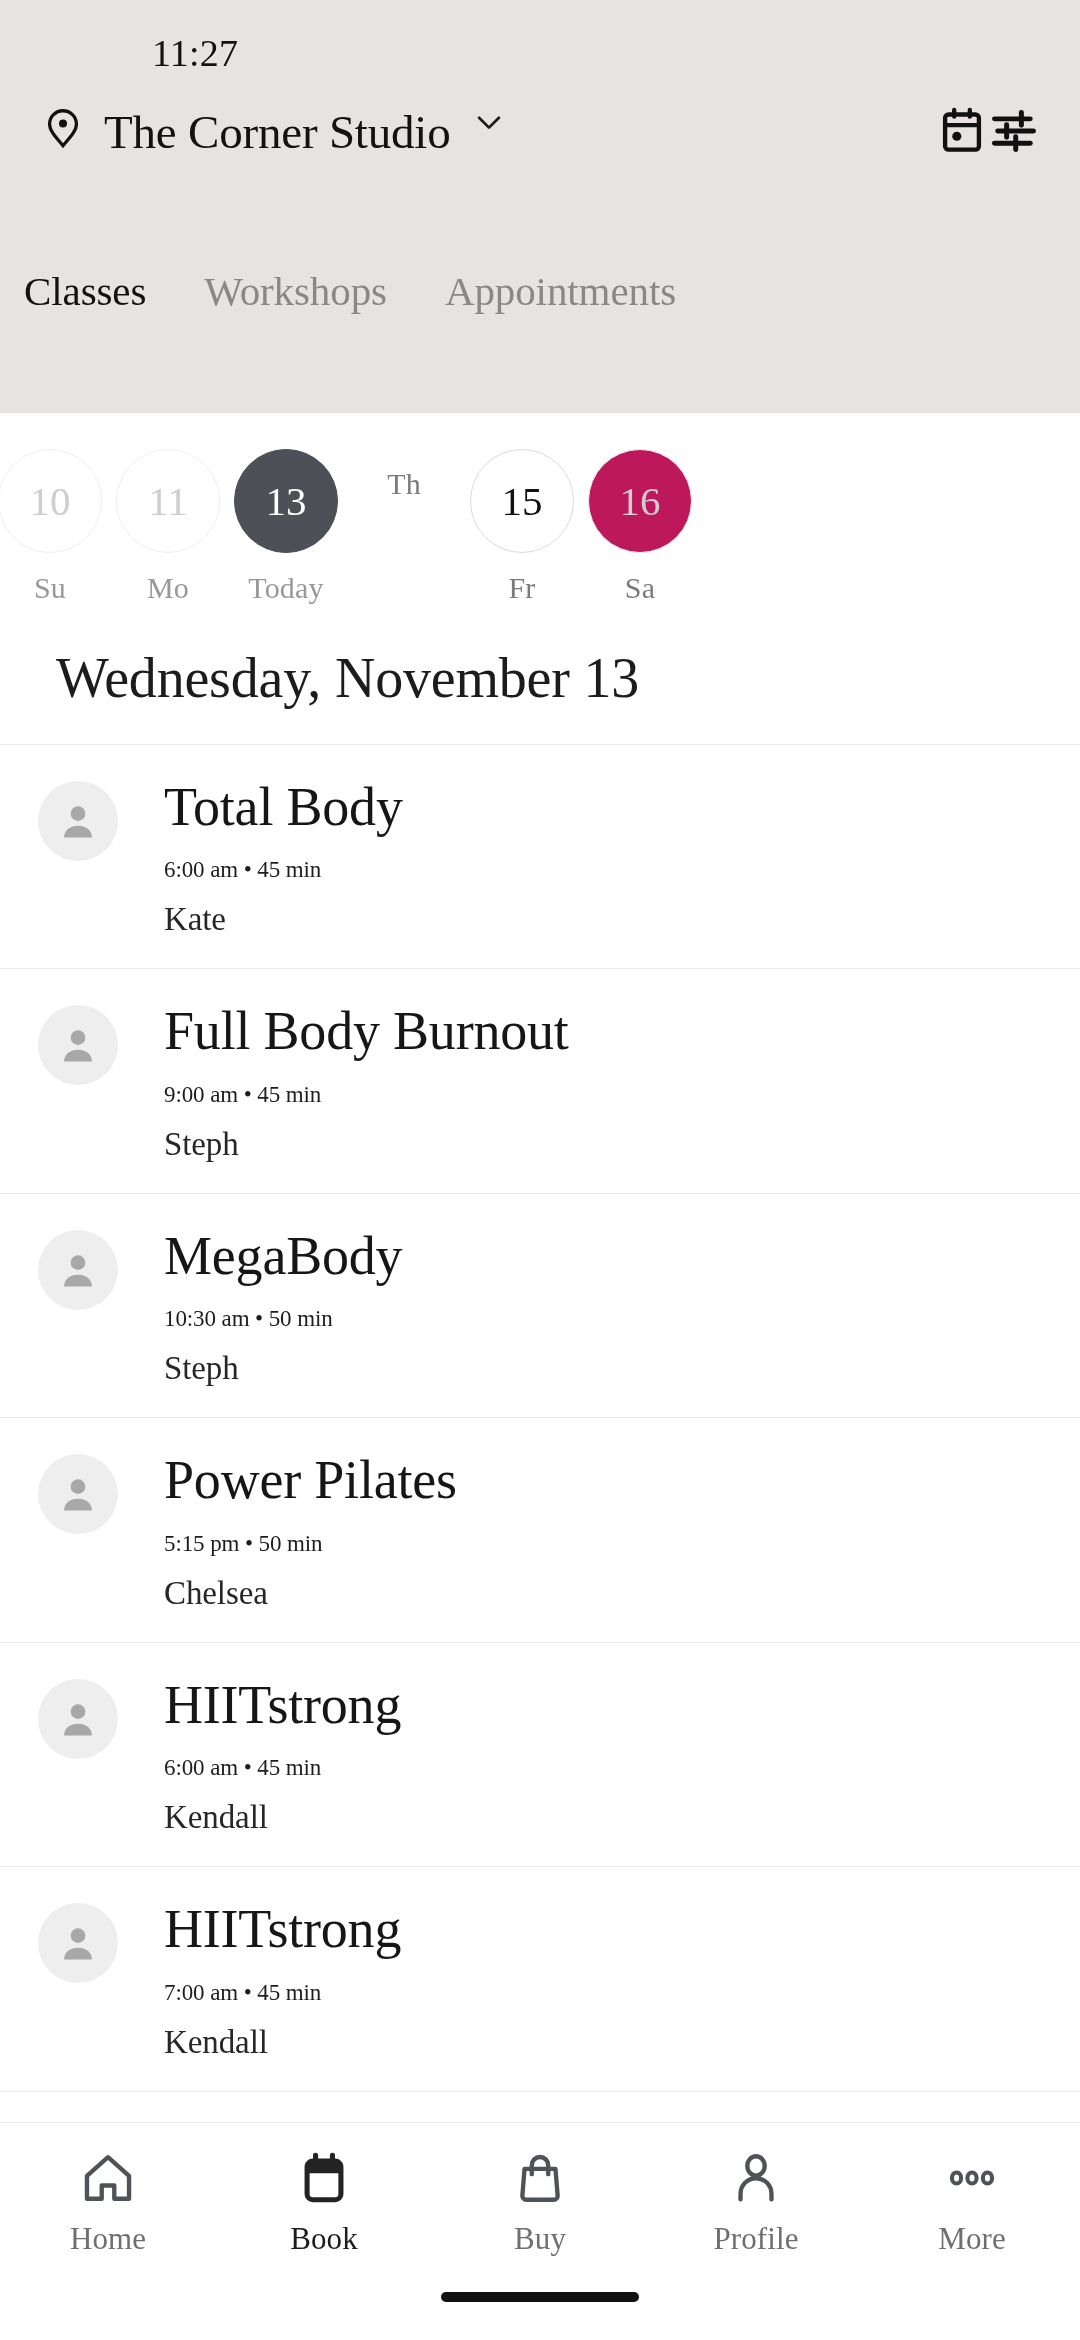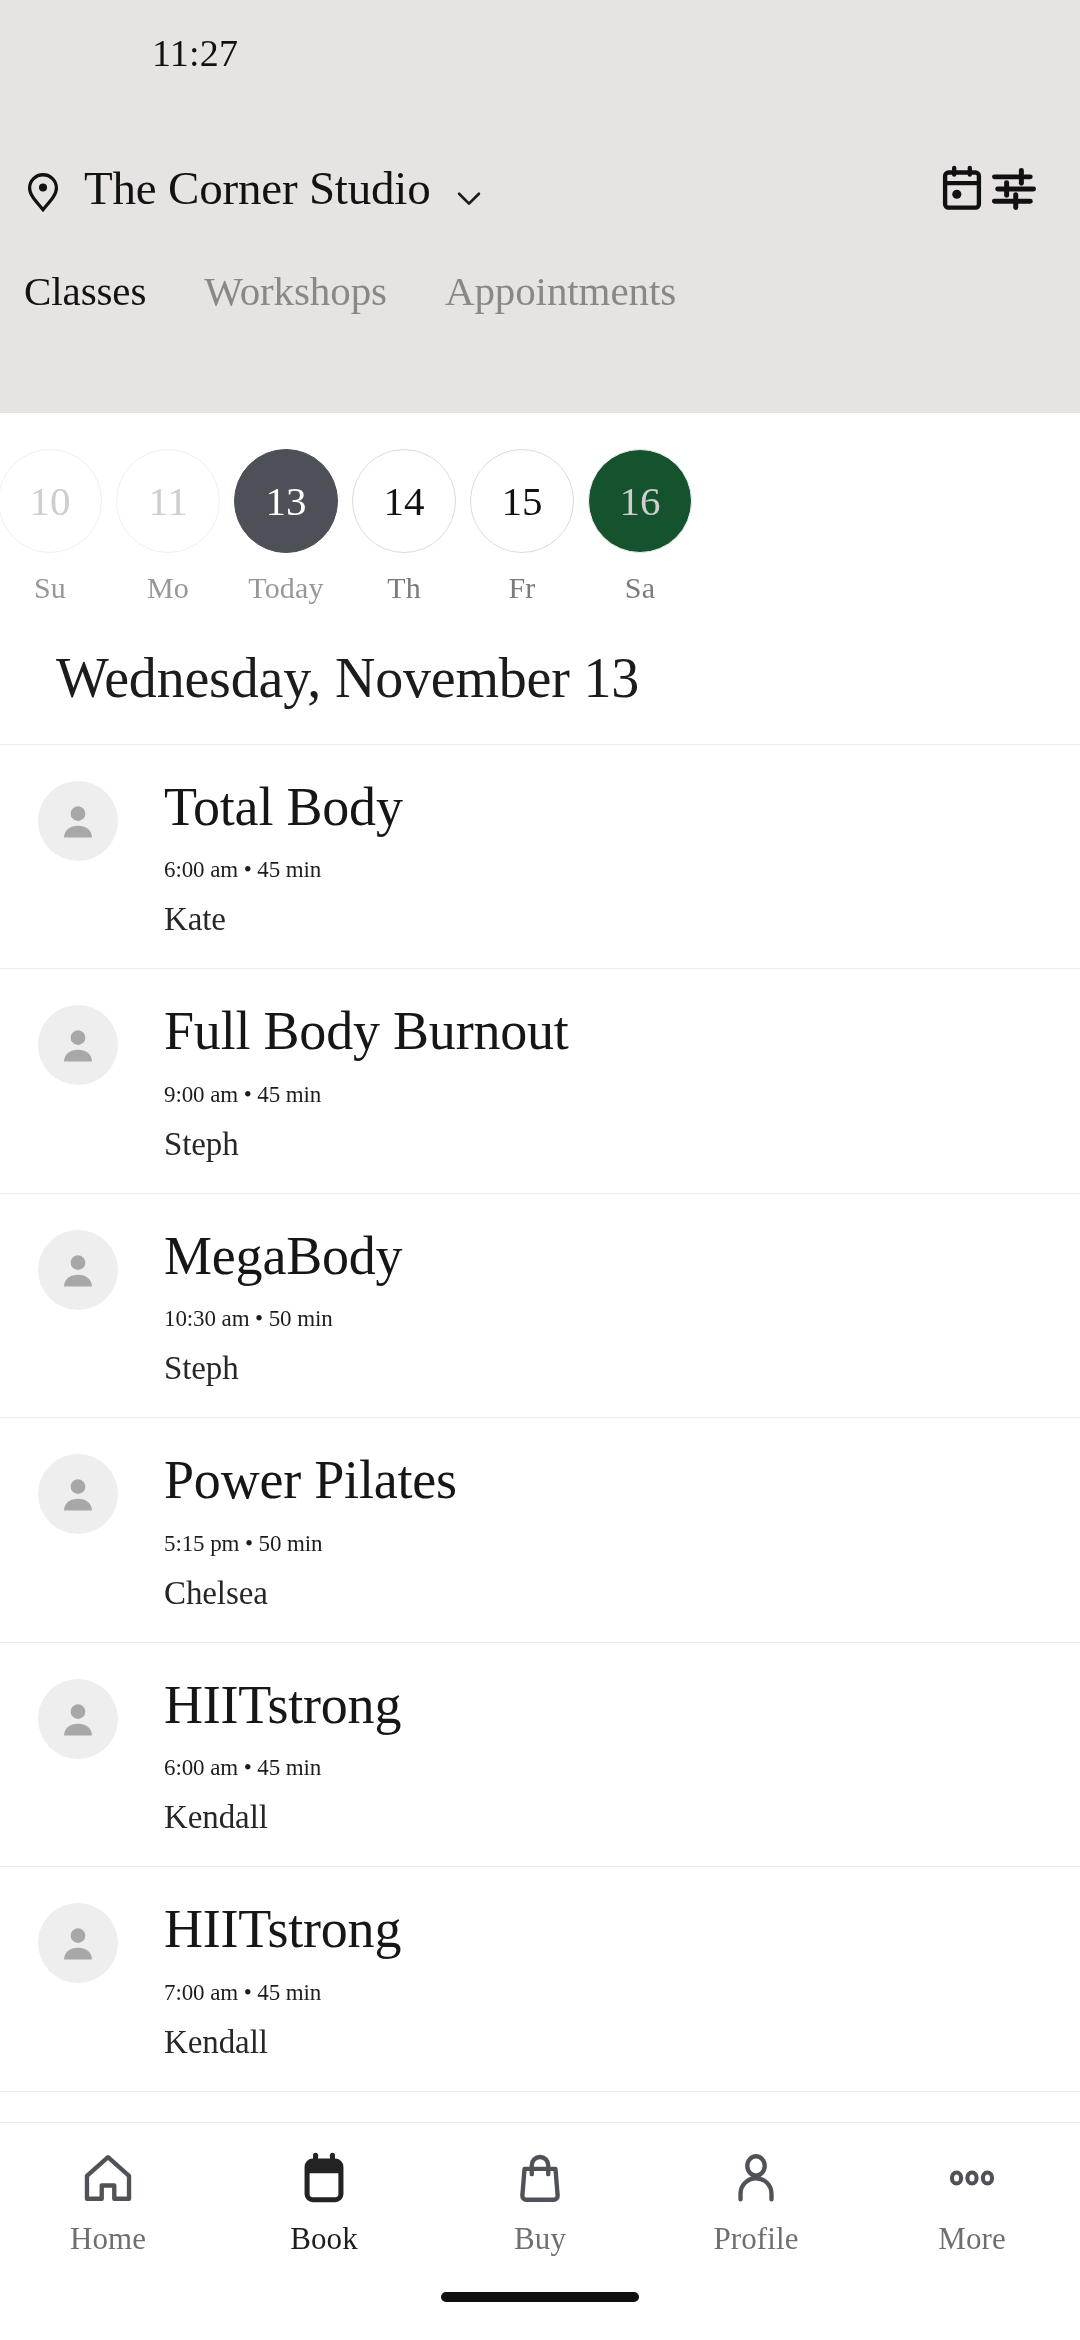--- a/index.html
+++ b/index.html
@@ -25,22 +25,22 @@
     align-items:center;
     padding-left:152px;
   }
   .status-time {
     font-size:38px;
     color:#111;
     letter-spacing:0.2px;
   }
   .titlerow {
     display:flex;
-    align-items:flex-end;
-    padding:0 40px 0 20px;
+    align-items:flex-start;
+    padding:0 40px 0 40px;
     height:110px;
   }
   .pin-icon { width:46px; height:46px; flex:0 0 auto; display:block; }
   .studio-name {
     font-size:47px;
     color:#121212;
     margin-left:18px;
     letter-spacing:-0.2px;
     white-space:nowrap;
   }
@@ -90,21 +90,21 @@
     width:104px; height:104px;
     border-radius:50%;
     display:flex; align-items:center; justify-content:center;
     font-size:41px;
     color:#111;
     box-sizing:border-box;
   }
   .dnum.past     { color:#cfcdcd; border:1.5px solid #f0efef; background:#fff; }
   .dnum.selected { color:#ffffff; background:#4d5057; border:1.5px solid #4d5057; }
   .dnum.future   { color:#111111; border:1.5px solid #dddbdb; background:#fff; }
-  .dnum.dim      { color:#cfcdcd; background:#14532d; border:1.5px solid #f1f0f0; }
+  .dnum.dim      { color:#cfcdcd; background:#be185d; border:1.5px solid #f1f0f0; }
   .dlbl {
     margin-top:18px;
     font-size:30px;
     color:#9a9897;
     letter-spacing:0.2px;
   }
   .dlbl.strong { color:#7d7b7a; }
 
   
   .dayheading {
@@ -254,21 +254,20 @@
       <div class="dlbl">Mo</div>
     </div>
 
 
     <div class="daycell">
       <div class="dnum selected">13</div>
       <div class="dlbl">Today</div>
     </div>
 
     <div class="daycell">
-      <div class="dnum future">14</div>
       <div class="dlbl strong">Th</div>
     </div>
 
     <div class="daycell">
       <div class="dnum future">15</div>
       <div class="dlbl strong">Fr</div>
     </div>
 
     <div class="daycell">
       <div class="dnum dim">16</div>

